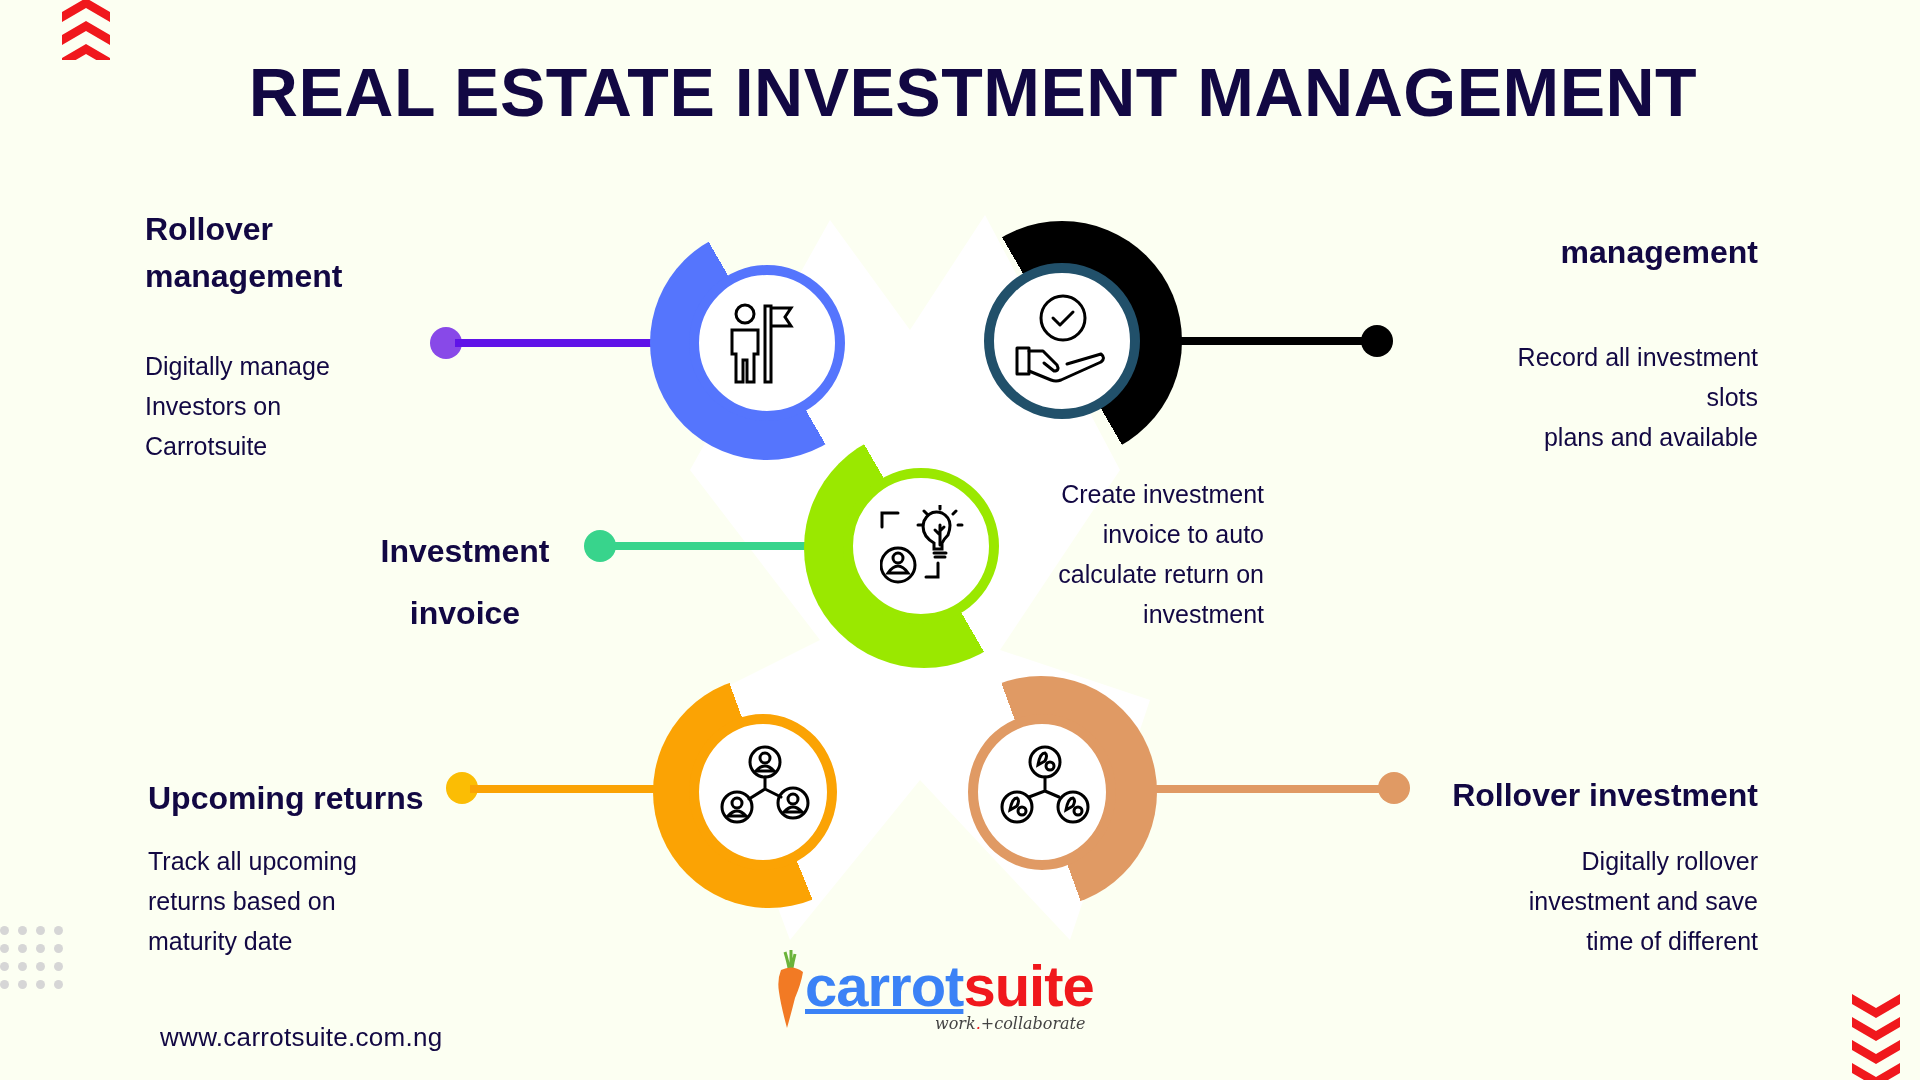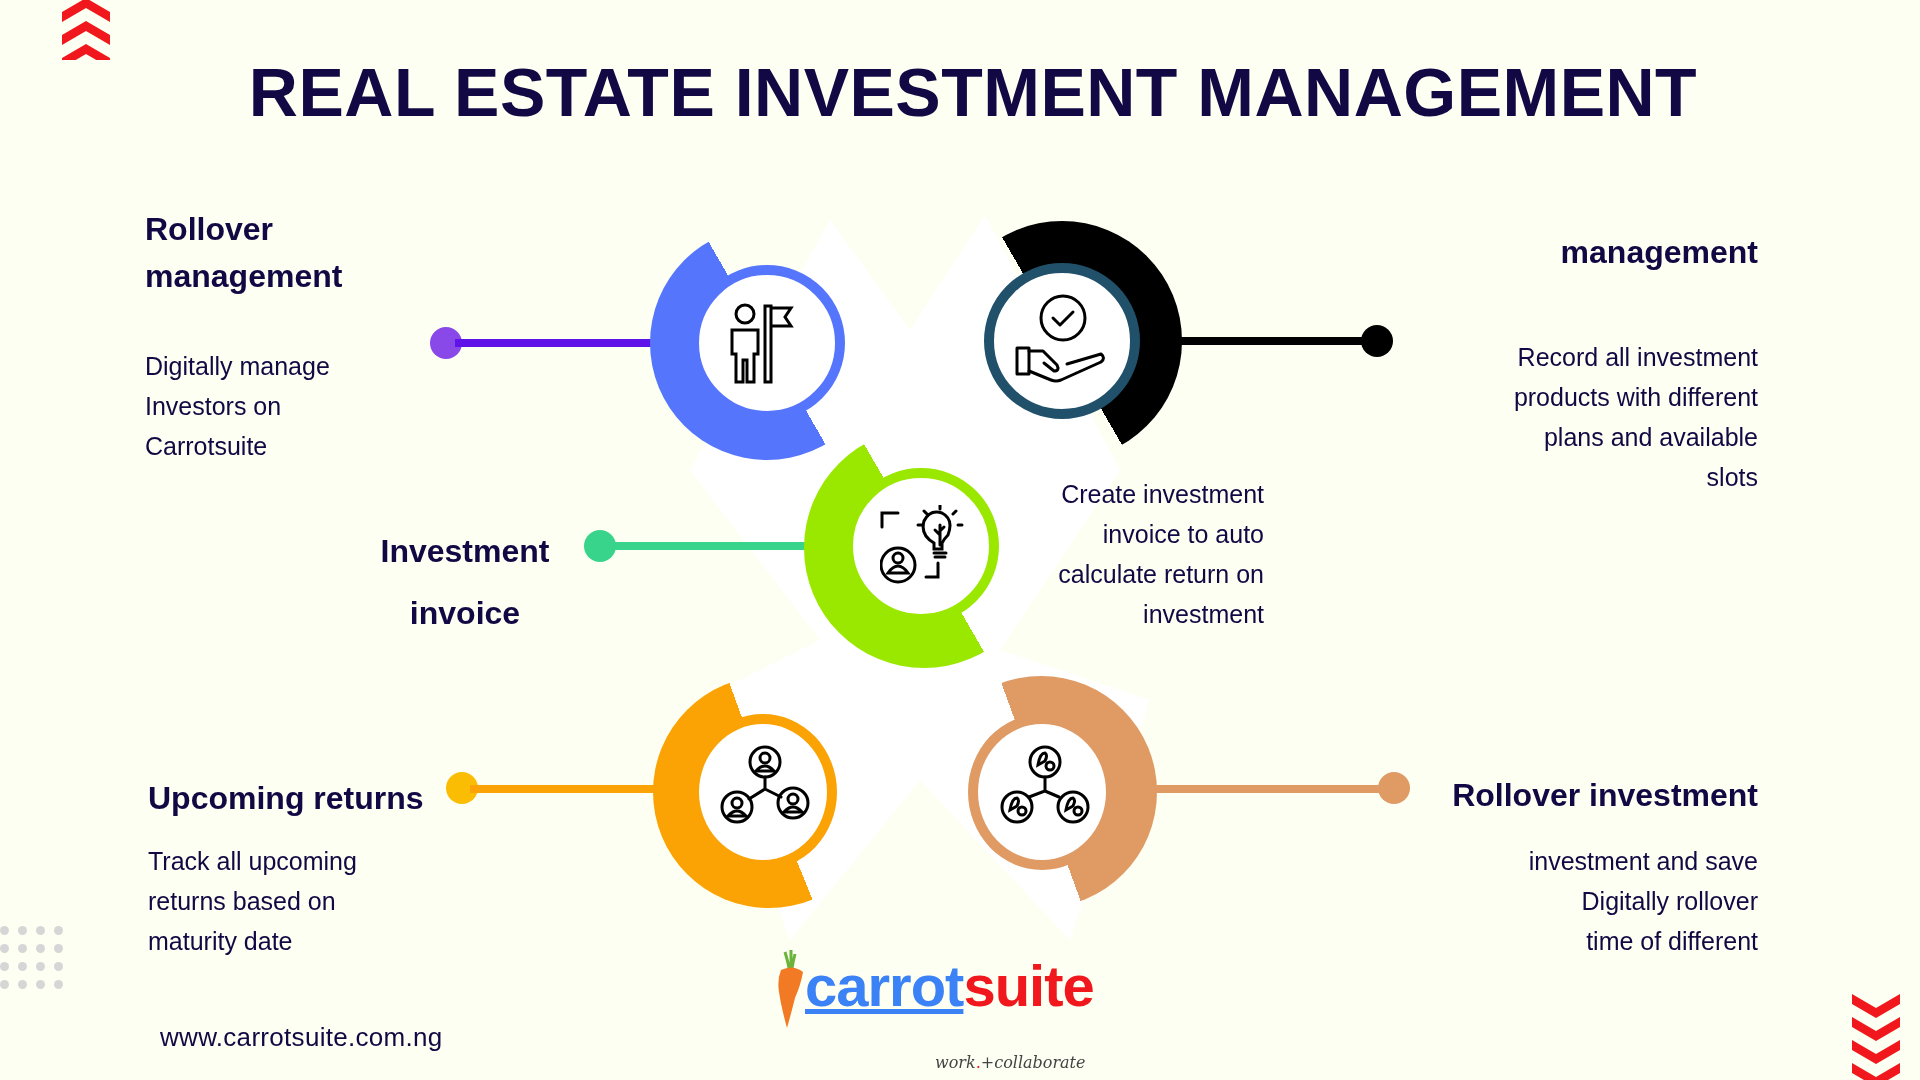--- a/index.html
+++ b/index.html
@@ -15,21 +15,21 @@
   .icon { position:absolute; }
   .line { position:absolute; height:8px; }
   .dot { position:absolute; border-radius:50%; width:32px; height:32px; }
   .dots-grid { position:absolute; left:0; top:926px; width:72px; height:72px; display:grid; grid-template-columns:repeat(4, 18px); grid-template-rows:repeat(4, 18px); }
   .dots-grid span { width:9px; height:9px; border-radius:50%; background:#d6d6d6; margin:0 0 0 0; }
   .website { position:absolute; left:160px; top:1022px; font-size:26px; color:#120843; letter-spacing:0.3px; }
   .logo { position:absolute; left:775px; top:950px; width:320px; height:90px; }
   .logo-text { position:absolute; left:30px; top:2px; font-size:58px; font-weight:bold; letter-spacing:-1px; }
   .logo-text .c1 { color:#3b82f6;text-decoration:underline; }
   .logo-text .c2 { color:#f0181c;margin-top:48px; }
-  .tagline { position:absolute; left:160px; top:64px; font-family:"DejaVu Serif", serif; font-style:italic; font-size:16px; color:#444;margin-top:39px; }
+  .tagline { position:absolute; left:160px; top:64px; font-family:"DejaVu Serif", serif; font-style:italic; font-size:16px; color:#444; }
   .tagline .dotred { color:#f0181c; }
 </style>
 </head>
 <body>
 
 <svg class="abs" style="left:62px;top:0;" width="48" height="60" viewBox="0 0 48 60">
   <g fill="#f0181c">
     <polygon points="0,12 24,-2 48,12 48,22 24,8 0,22"></polygon>
     <polygon points="0,35 24,21 48,35 48,45 24,31 0,45"></polygon>
     <polygon points="0,58 24,44 48,58 48,68 24,54 0,68"></polygon>
@@ -89,23 +89,22 @@
     <rect x="38" y="6" width="6" height="76"></rect>
     <path d="M44,8 h20 l-6,9 l6,9 h-20"></path>
   </g>
 </svg>
 
 <div class="heading right" style="left:1300px;width:458px;top:229px;">
   <div>management</div>
 </div>
 <div class="desc right" style="left:1300px;width:458px;top:337px;">
   <div>Record all investment</div>
-  <div>products with different</div>
+  <div>slots</div>
   <div>plans and available</div>
-  <div>slots</div>
 </div>
 <div class="arc" style="left:942px;top:221px;width:240px;height:240px;background:conic-gradient(from 0deg, transparent 0deg 330deg, #000 330deg 360deg), conic-gradient(from 0deg, #000 0deg 150deg, transparent 150deg);"></div>
 <div class="line" style="left:1140px;top:337px;width:230px;background:#000;"></div>
 <div class="dot" style="left:1361px;top:325px;background:#000;"></div>
 <div class="inner" style="left:984px;top:263px;width:156px;height:156px;border:10px solid #21506a;"></div>
 <svg class="icon" style="left:1015px;top:293px;" width="92" height="92" viewBox="0 0 92 92">
   <g fill="none" stroke="#000" stroke-width="3" stroke-linejoin="round" stroke-linecap="round">
     <circle cx="48" cy="25" r="22"></circle>
     <path d="M38,25 l7,7 l13,-13"></path>
     <rect x="2" y="55" width="12" height="26"></rect>
@@ -166,22 +165,22 @@
     <circle cx="73" cy="54" r="5"></circle>
       <path d="M64,67 q9,-10 18,0 z"></path>
     <path d="M45,32 v12 l-16,10 M45,44 l16,8"></path>
   </g>
 </svg>
 
 <div class="heading right" style="left:1300px;width:458px;top:772px;">
   <div>Rollover investment</div>
 </div>
 <div class="desc right" style="left:1300px;width:458px;top:841px;">
+  <div>Digitally rollover</div>
   <div>investment and save</div>
-  <div>Digitally rollover</div>
   <div>time of different</div>
 </div>
 <div class="arc" style="left:925px;top:676px;width:232px;height:232px;background:conic-gradient(from 0deg, transparent 0deg 20deg, transparent 20deg 340deg, #e09a64 340deg 360deg), conic-gradient(from 0deg, #e09a64 0deg 160deg, transparent 160deg);"></div>
 <div class="line" style="left:1115px;top:785px;width:280px;background:#e09a64;"></div>
 <div class="dot" style="left:1378px;top:772px;background:#e09a64;"></div>
 <div class="inner" style="left:968px;top:714px;width:148px;height:156px;border:10px solid #e09a64;"></div>
 <svg class="icon" style="left:1000px;top:745px;" width="90" height="88" viewBox="0 0 90 88">
   <g fill="none" stroke="#000" stroke-width="3" stroke-linecap="round">
     <circle cx="45" cy="17" r="15"></circle>
     <path d="M38,20 q2,-12 7,-12 q3,2 0,8 z"></path>

